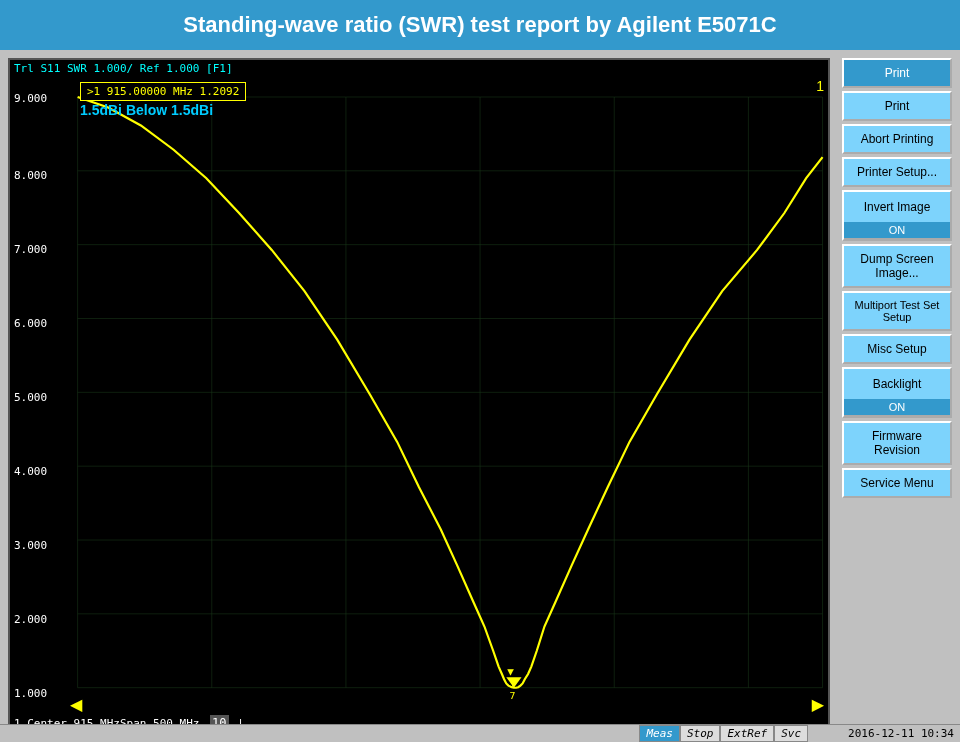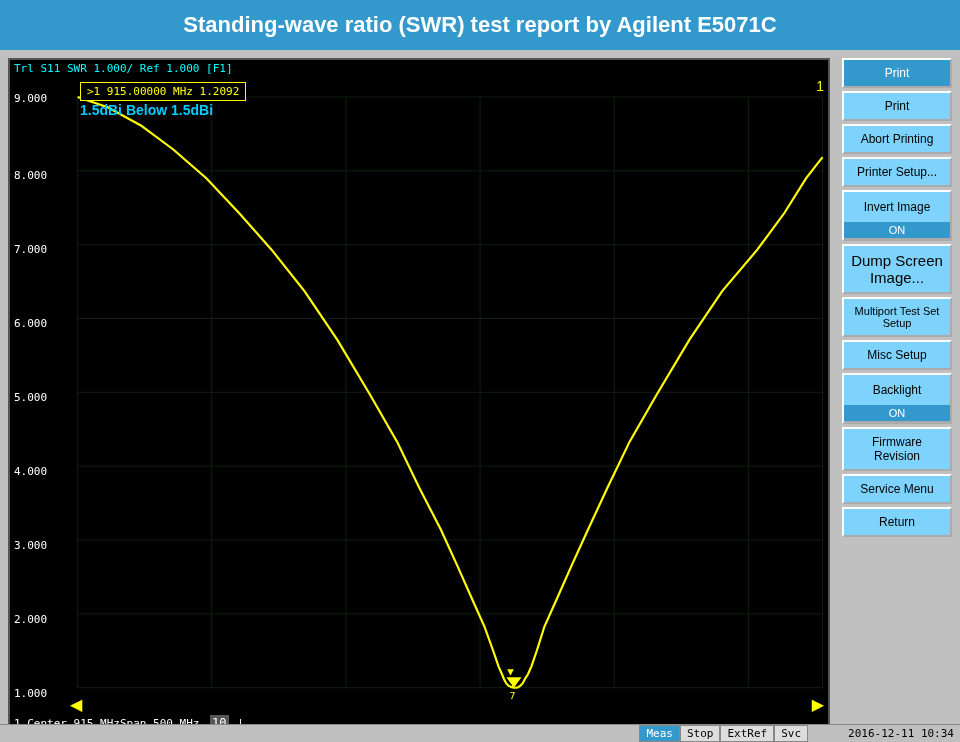--- a/index.html
+++ b/index.html
@@ -136,20 +136,21 @@
     }
 
     .status-btn {
       padding: 1px 6px;
       border: 1px solid #888;
       background: #ddd;
       font-size: 11px;
       font-family: monospace;
       cursor: pointer;
       height: 17px;
+      font-style: italic;
     }
 
     .status-btn.active {
       background: #3399cc;
       color: white;
     }
 
     .status-time {
       padding: 1px 6px;
       font-size: 11px;
@@ -368,43 +369,40 @@
     </div>
     <div class="panel-btn">
       <span>Printer Setup...</span>
     </div>
     <div class="panel-group">
       <div class="panel-btn" style="border:none;">
         <span>Invert Image</span>
       </div>
       <div class="panel-sub">ON</div>
     </div>
-    <div class="panel-btn" style="font-size:15px;">
+    <div class="panel-btn" style="font-size:12px;">
       <span>Dump Screen Image...</span>
     </div>
     <div class="panel-btn" style="font-size:11px;">
       <span>Multiport Test Set Setup</span>
     </div>
     <div class="panel-btn">
       <span>Misc Setup</span>
     </div>
     <div class="panel-group">
       <div class="panel-btn" style="border:none;">
         <span>Backlight</span>
       </div>
       <div class="panel-sub">ON</div>
     </div>
     <div class="panel-btn">
       <span>Firmware Revision</span>
     </div>
     <div class="panel-btn">
       <span>Service Menu</span>
-    </div>
-    <div class="panel-btn">
-      <span>Return</span>
     </div>
   </div>
 
 </div>
 
 <div id="status-bar" style="
   position: fixed;
   bottom: 0;
   left: 0;
   right: 0;

